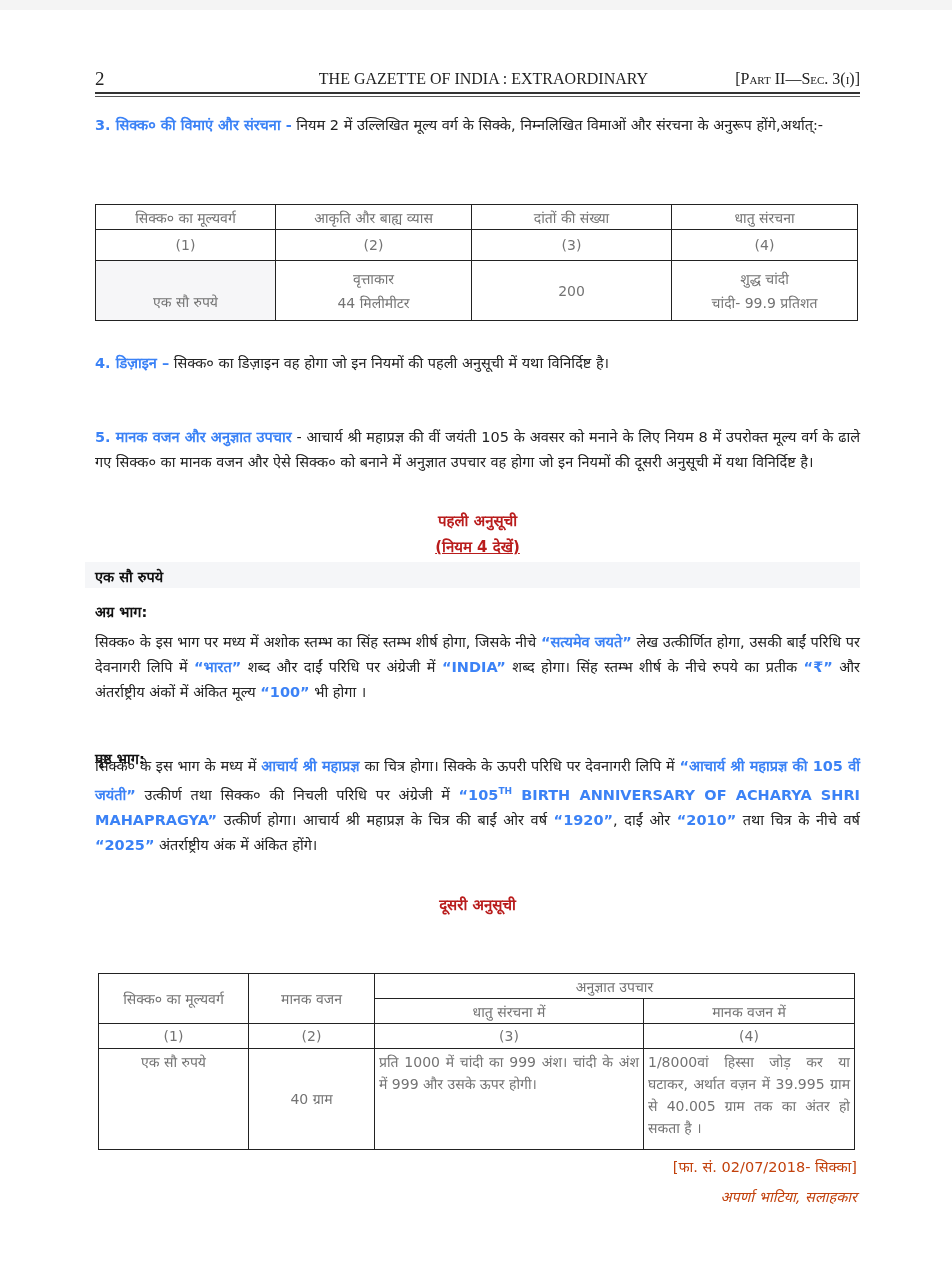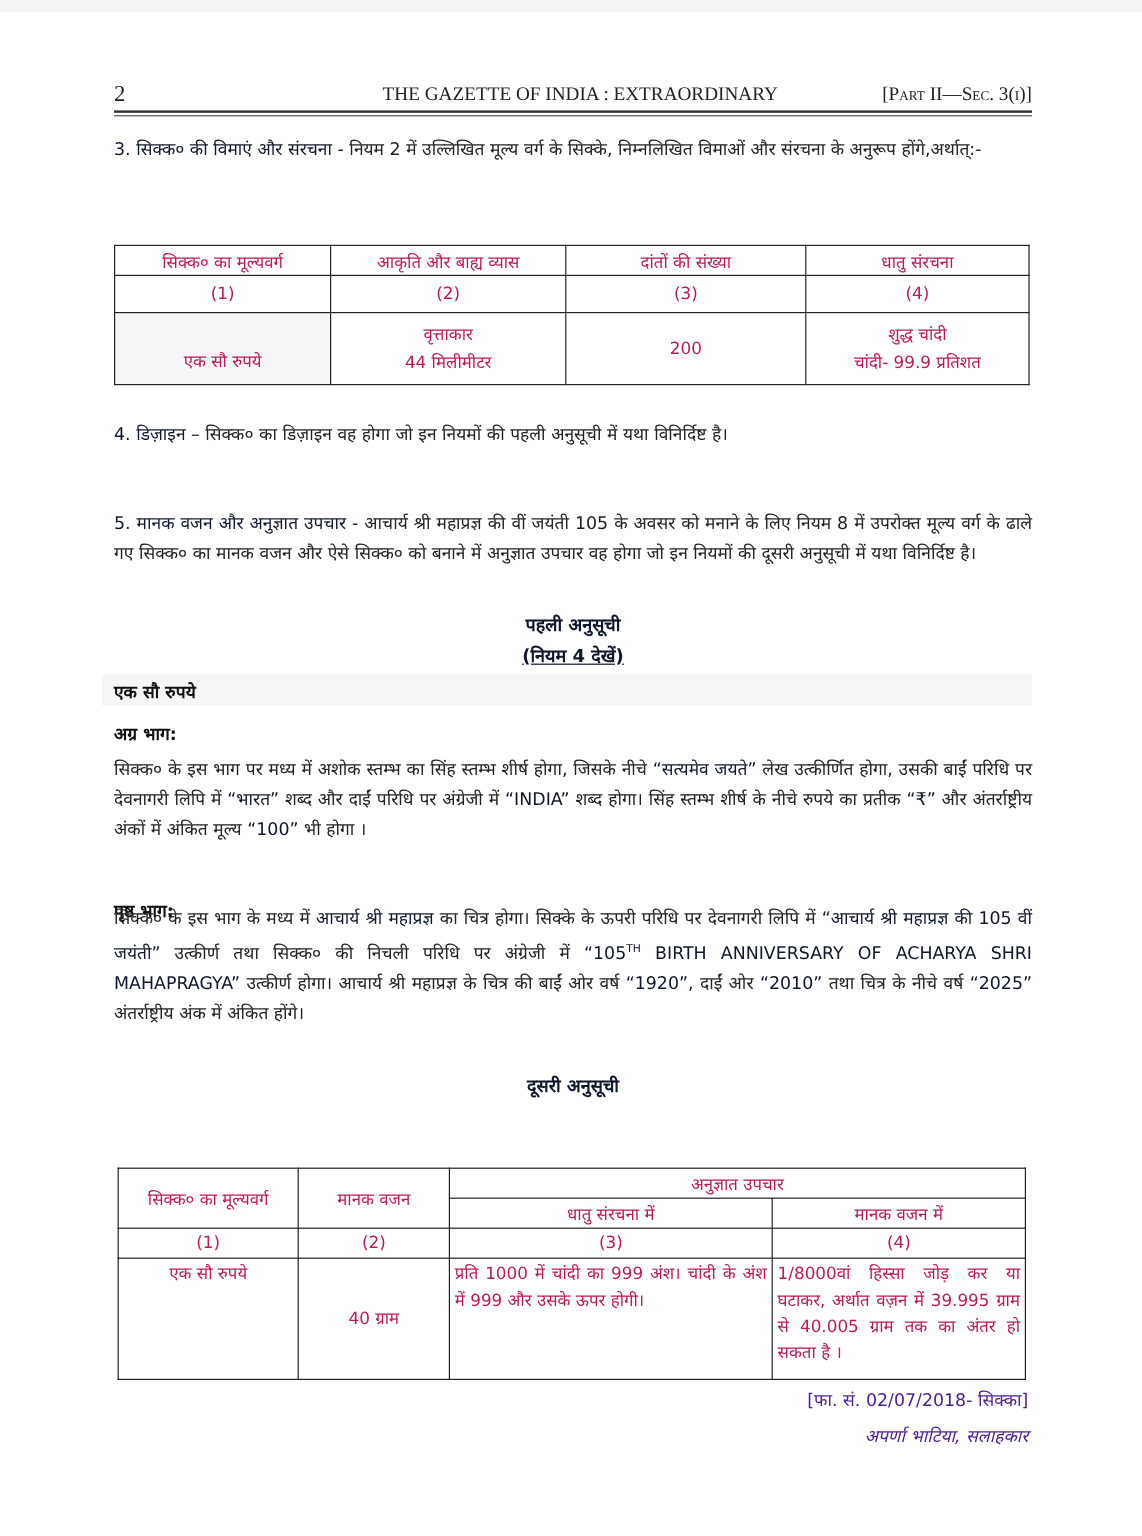--- a/index.html
+++ b/index.html
@@ -13,45 +13,45 @@
   .hdr { position: absolute; left: 95px; top: 68px; width: 765px; height: 22px;
          font-family: "Liberation Serif", serif; font-size: 16px; color: #222; }
   .hdr .pg { position: absolute; left: 0; top: 0; font-size: 19px; }
   .hdr .ttl { position: absolute; left: 12px; right: 0; top: 2px; text-align: center; }
   .hdr .sec { position: absolute; right: 0; top: 2px; font-variant: small-caps; }
   .rule1 { position: absolute; left: 95px; top: 92px; width: 765px; height: 2px; background: #333; }
   .rule2 { position: absolute; left: 95px; top: 96px; width: 765px; height: 1px; background: #555; }
 
   .para { position: absolute; left: 95px; width: 765px; font-size: 14.5px; line-height: 25px;
           color: #222; text-align: justify; }
-  .para b { font-weight: normal; color: #0f172a; }
+  .para b { font-weight: bold; color: #3b82f6; }
   .center { position: absolute; left: 95px; width: 765px; text-align: center; font-weight: bold;
-            font-size: 15px; line-height: 24px; color: #0f172a; }
+            font-size: 15px; line-height: 24px; color: #b91c1c; }
   .subhead { position: absolute; left: 95px; font-weight: bold; font-size: 14.5px; color: #111; }
   .shade { position: absolute; left: 85px; top: 562px; width: 775px; height: 26px; background: #f5f6f8; }
 
-  table { position: absolute; border-collapse: collapse; font-size: 14px; color: #be185d; }
+  table { position: absolute; border-collapse: collapse; font-size: 14px; color: #737373; }
   td { border: 1.5px solid #222; text-align: center; vertical-align: middle; padding: 0 4px; }
   .t1 { left: 95px; top: 204px; width: 763px; }
   .t1 td.c1 { width: 171px; } .t1 td.c2 { width: 187px; } .t1 td.c3 { width: 191px; }
   .t1 tr.h td { height: 24px; }
   .t1 tr.n td { height: 30px; }
   .t1 tr.d td { height: 53px; line-height: 24px; }
   .t1 td.shaded { background: #f6f6f8; vertical-align: bottom; padding-bottom: 6px; }
 
   .t2 { left: 98px; top: 973px; width: 757px; }
   .t2 td.c1 { width: 141px; } .t2 td.c2 { width: 117px; } .t2 td.c3 { width: 260px; }
   .t2 tr.h1 td { height: 24px; }
   .t2 tr.h2 td { height: 24px; }
   .t2 tr.n td { height: 24px; }
   .t2 tr.d td { height: 96px; line-height: 22px; }
   .t2 td.left { text-align: justify; vertical-align: top; padding: 2px 4px; }
   .t2 td.top { vertical-align: top; padding-top: 2px; }
 
-  .foot { position: absolute; right: 95px; font-size: 14.5px; color: #4c1d95; text-align: right; }
+  .foot { position: absolute; right: 95px; font-size: 14.5px; color: #c2410c; text-align: right; }
 </style>
 </head>
 <body>
 
 <div class="topbar"></div>
 
 <div class="page">
 
   <div class="hdr">
     <span class="pg">2</span>

